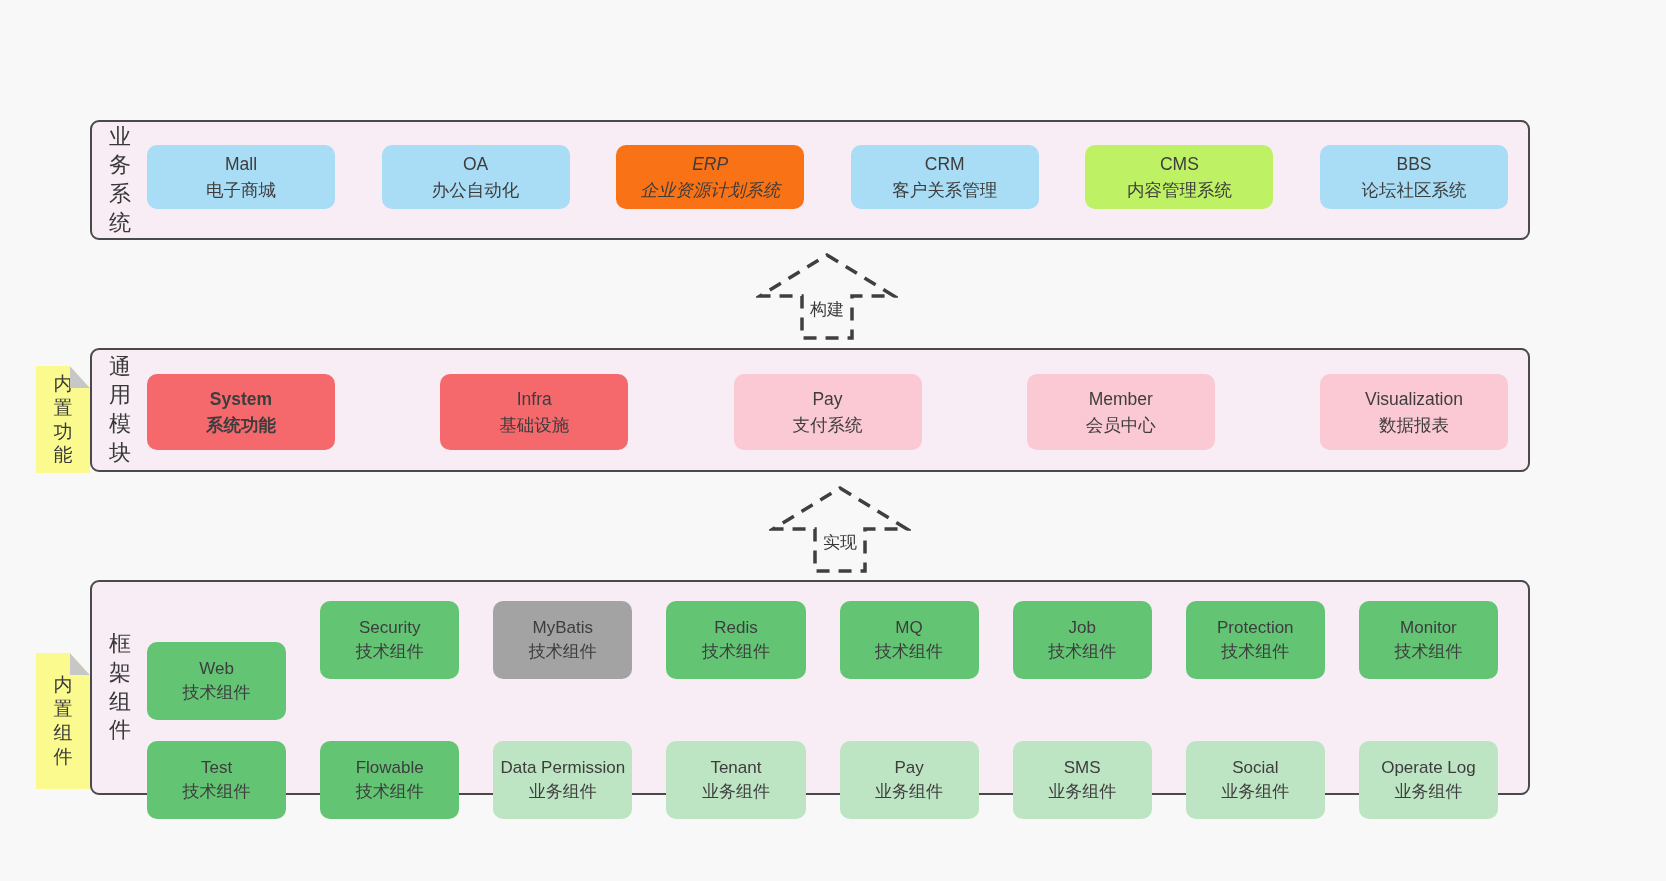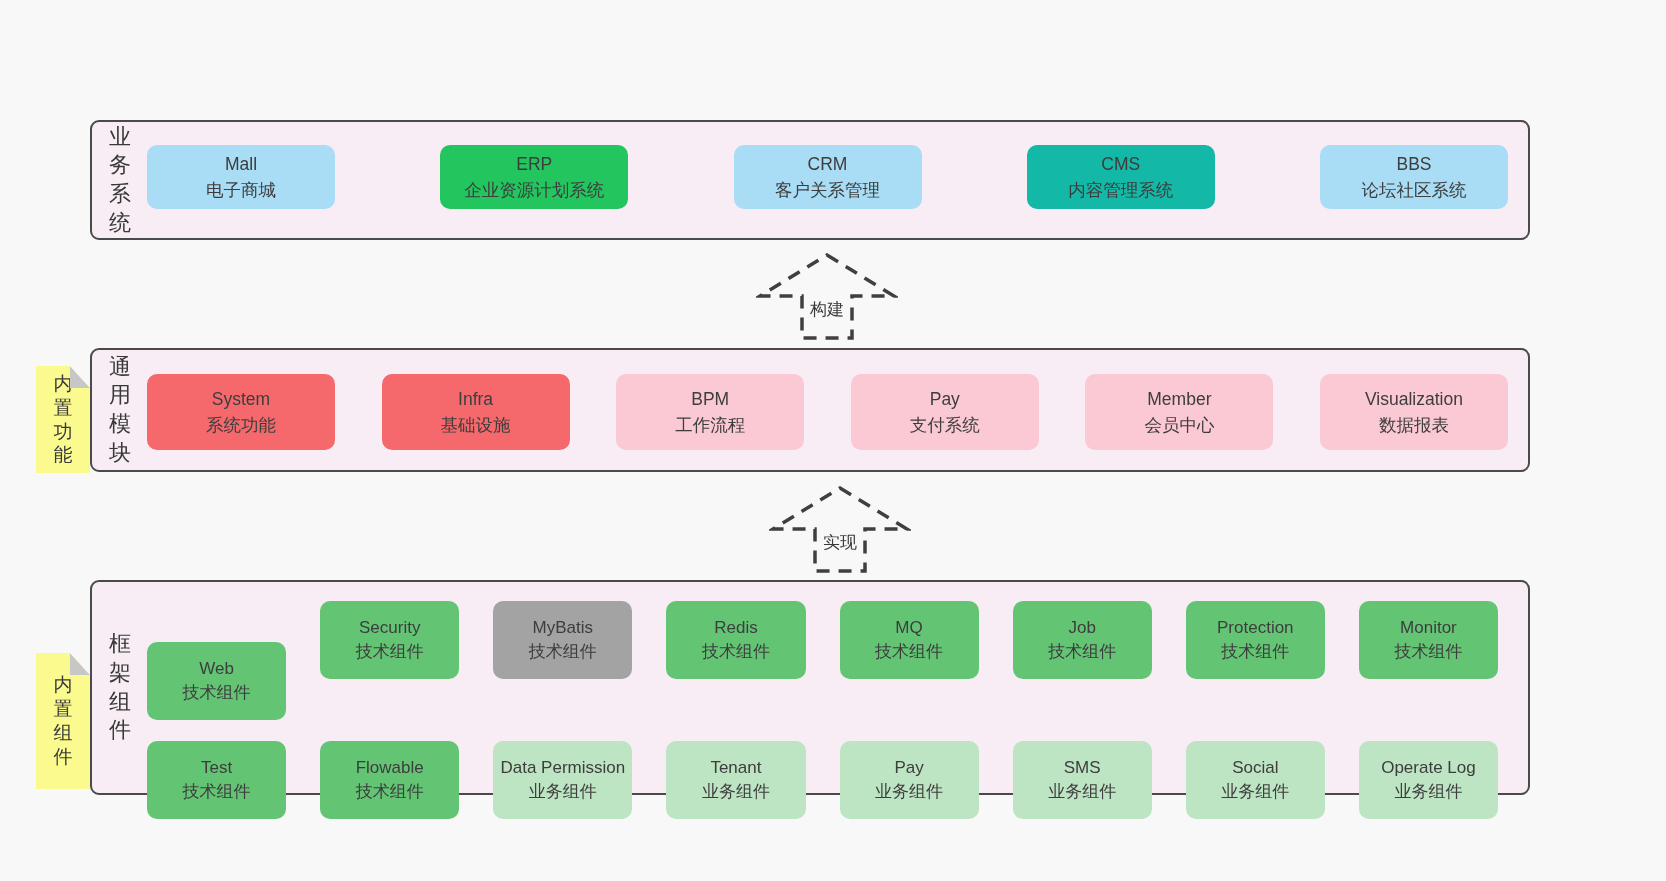--- a/index.html
+++ b/index.html
@@ -104,55 +104,55 @@
 
 <section class="panel" id="panel-business">
   <div class="panel-label-wrap">
     <div class="vtext">业务系统</div>
   </div>
   <div class="row-boxes">
       <div class="box" style="background: rgb(169, 220, 245);">
         <div>Mall</div>
         <div>电子商城</div>
       </div>
-      <div class="box" style="background: #22c55e;">
+      <div class="box" style="background: rgb(169, 220, 245);">
+        <div>OA</div>
+        <div>办公自动化</div>
+      </div>
+      <div class="box" style="background: #f97316; font-style: italic;">
         <div>ERP</div>
         <div>企业资源计划系统</div>
       </div>
       <div class="box" style="background: rgb(169, 220, 245);">
         <div>CRM</div>
         <div>客户关系管理</div>
       </div>
-      <div class="box" style="background: #14b8a6;">
+      <div class="box" style="background: #bef264;">
         <div>CMS</div>
         <div>内容管理系统</div>
       </div>
       <div class="box" style="background: rgb(169, 220, 245);">
         <div>BBS</div>
         <div>论坛社区系统</div>
       </div>
     </div>
 </section>
 
 <section class="panel" id="panel-modules">
   <div class="panel-label-wrap">
     <div class="vtext">通用模块</div>
   </div>
   <div class="row-boxes">
-      <div class="box" style="background: rgb(245, 105, 109);">
+      <div class="box" style="background: rgb(245, 105, 109); font-weight: bold;">
         <div>System</div>
         <div>系统功能</div>
       </div>
       <div class="box" style="background: rgb(245, 105, 109);">
         <div>Infra</div>
         <div>基础设施</div>
-      </div>
-      <div class="box" style="background: rgb(250, 201, 211);">
-        <div>BPM</div>
-        <div>工作流程</div>
       </div>
       <div class="box" style="background: rgb(250, 201, 211);">
         <div>Pay</div>
         <div>支付系统</div>
       </div>
       <div class="box" style="background: rgb(250, 201, 211);">
         <div>Member</div>
         <div>会员中心</div>
       </div>
       <div class="box" style="background: rgb(250, 201, 211);">

